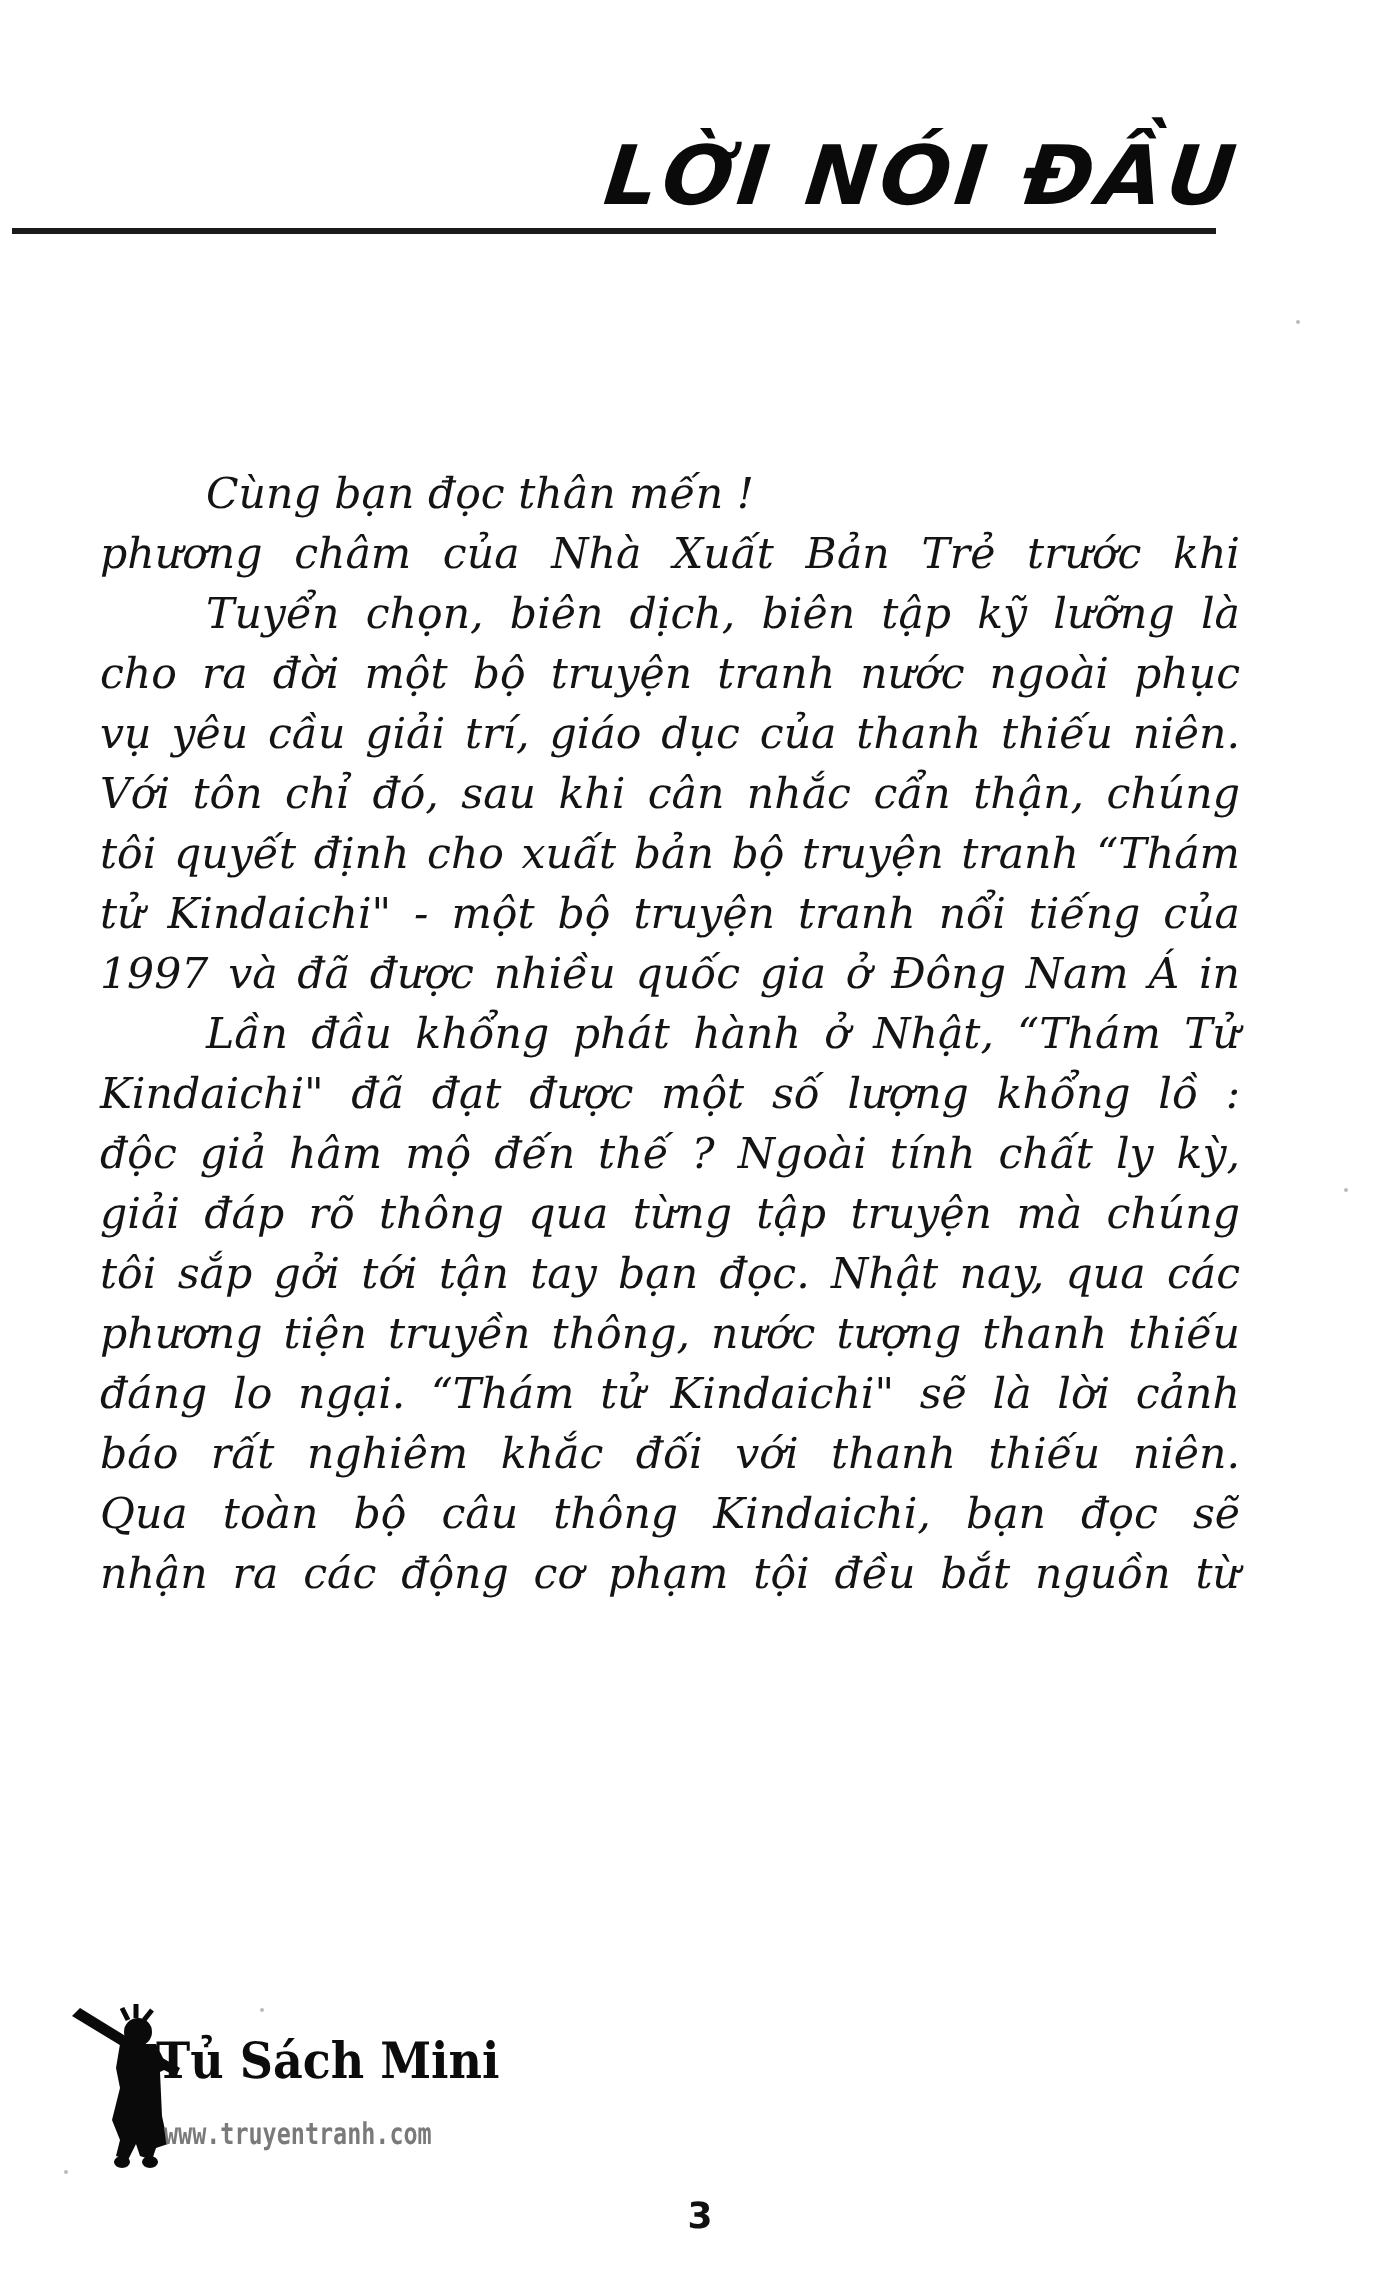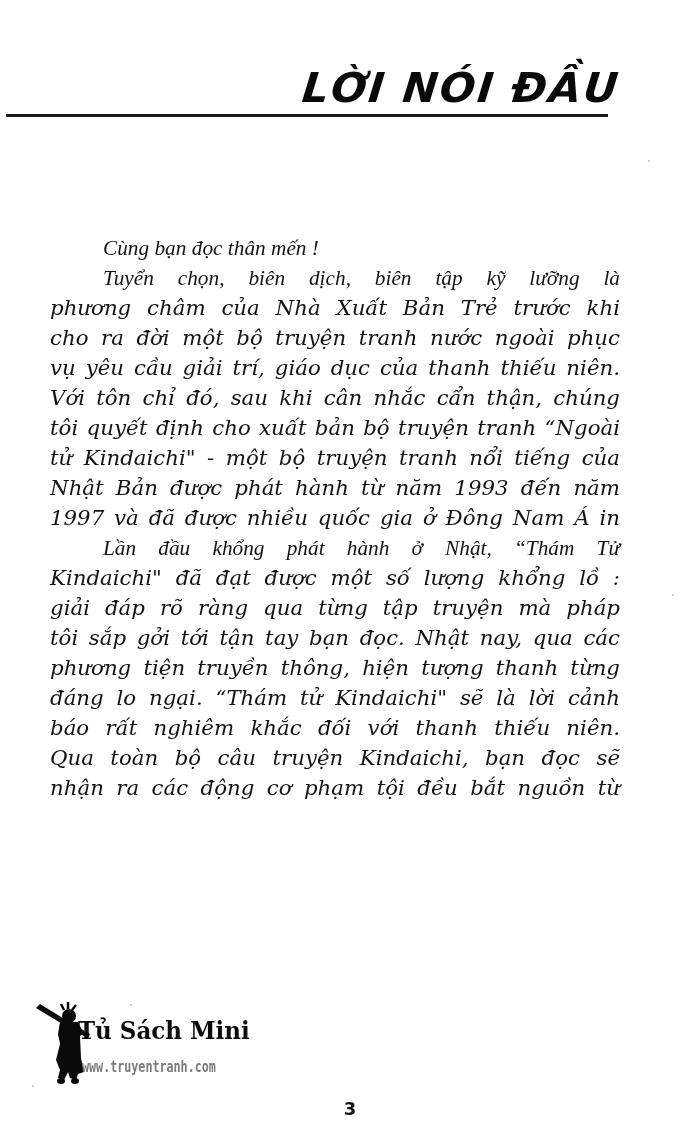--- a/index.html
+++ b/index.html
@@ -40,21 +40,21 @@
     height: 30px;
     line-height: 30px;
     font-family: "DejaVu Serif", serif;
     font-style: italic;
     font-size: 21.3px;
     white-space: nowrap;
     text-align: justify;
     text-align-last: justify;
     color: #141414;
   }
-  .line.indent { padding-left: 53px; font-family: Liberation Serif, serif; }
+  .line.indent { padding-left: 53px; }
   .line.short { text-align-last: left; }
   .logo {
     position: absolute;
     left: 34px; top: 1000px;
     width: 240px; height: 85px; text-decoration: underline;
   }
   .logo-figure {
     position: absolute;
     left: 0; top: 0;
     width: 60px; height: 85px;
@@ -95,37 +95,37 @@
   .speck { position: absolute; width: 2px; height: 2px; background: #bbb; border-radius: 1px; }
 </style>
 </head>
 <body>
 
 <div class="page-title">LỜI NÓI ĐẦU</div>
 <div class="title-rule"></div>
 
 <div class="body-text">
   <div class="line indent short">Cùng bạn đọc thân mến !</div>
+  <div class="line">phương châm của Nhà Xuất Bản Trẻ trước khi</div>
   <div class="line indent">Tuyển chọn, biên dịch, biên tập kỹ lưỡng là</div>
-  <div class="line">phương châm của Nhà Xuất Bản Trẻ trước khi</div>
   <div class="line">cho ra đời một bộ truyện tranh nước ngoài phục</div>
   <div class="line">vụ yêu cầu giải trí, giáo dục của thanh thiếu niên.</div>
   <div class="line">Với tôn chỉ đó, sau khi cân nhắc cẩn thận, chúng</div>
-  <div class="line">tôi quyết định cho xuất bản bộ truyện tranh “Ngoài</div>
+  <div class="line">tôi quyết định cho xuất bản bộ truyện tranh “Thám</div>
   <div class="line">tử Kindaichi" - một bộ truyện tranh nổi tiếng của</div>
-  <div class="line">Nhật Bản được phát hành từ năm 1993 đến năm</div>
   <div class="line">1997 và đã được nhiều quốc gia ở Đông Nam Á in</div>
   <div class="line indent">Lần đầu khổng phát hành ở Nhật, “Thám Tử</div>
   <div class="line">Kindaichi" đã đạt  được một số lượng khổng lồ :</div>
-  <div class="line">giải đáp rõ ràng qua từng tập truyện mà pháp</div>
+  <div class="line">độc giả hâm mộ đến thế ? Ngoài tính chất ly kỳ,</div>
+  <div class="line">giải đáp rõ thông qua từng tập truyện mà chúng</div>
   <div class="line">tôi sắp gởi tới tận tay bạn đọc. Nhật nay, qua các</div>
-  <div class="line">phương tiện truyền thông, hiện tượng thanh từng</div>
+  <div class="line">phương tiện truyền thông, nước tượng thanh thiếu</div>
   <div class="line">đáng lo ngại. “Thám tử Kindaichi" sẽ là lời cảnh</div>
   <div class="line">báo rất nghiêm khắc  đối với thanh thiếu niên.</div>
-  <div class="line">Qua toàn bộ câu truyện Kindaichi, bạn đọc sẽ</div>
+  <div class="line">Qua toàn bộ câu thông Kindaichi, bạn đọc sẽ</div>
   <div class="line">nhận ra các động cơ phạm tội đều bắt nguồn từ</div>
 </div>
 
 <div class="logo">
   <svg class="logo-figure" viewBox="0 0 60 85" width="60" height="85">
 
     <polygon points="2,8 6,4 32,20 30,25" fill="#0a0a0a"></polygon>
 
     <path d="M30,10 L27,4 M34,9 L34,2 M38,10 L42,5" stroke="#0a0a0a" stroke-width="2.5" fill="none"></path>
 

